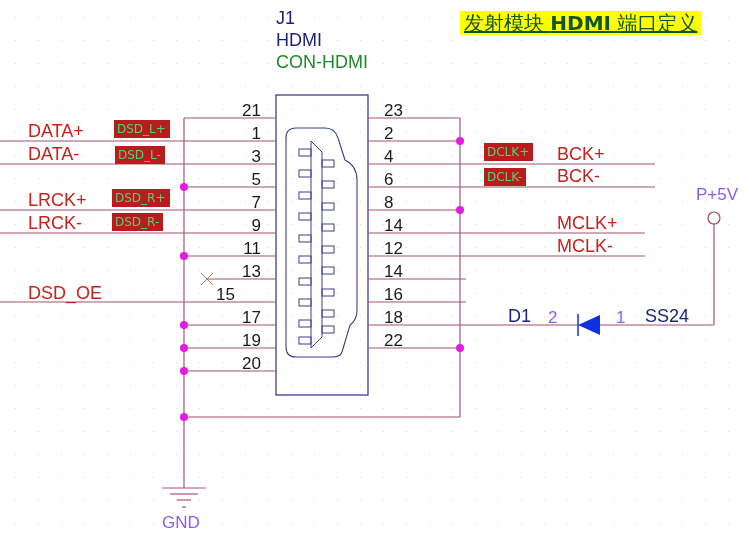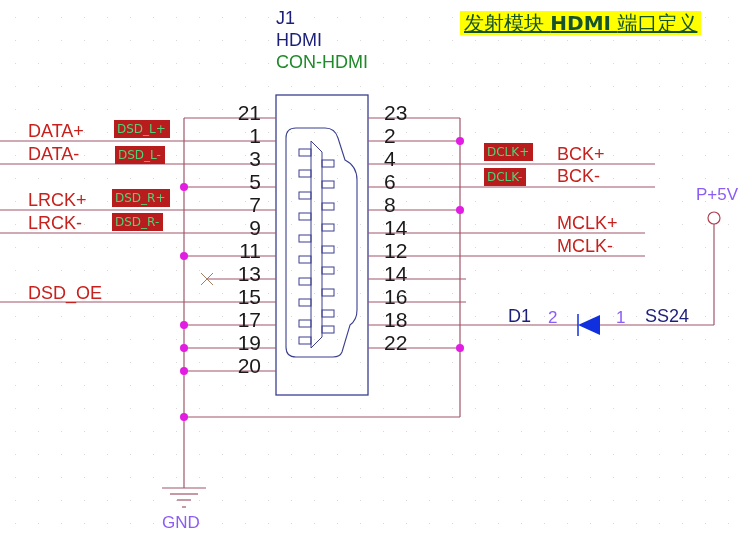--- a/index.html
+++ b/index.html
@@ -4,21 +4,21 @@
 <style>
   html, body { margin:0; padding:0; background:#ffffff; }
   body { width:750px; height:534px; position:relative; overflow:hidden;
          font-family:"Liberation Sans", sans-serif; }
   .canvas { position:absolute; left:0; top:0; width:750px; height:534px;
             background-color:#ffffff;
             background-image: radial-gradient(circle, #d8d8d8 0.7px, transparent 1px);
             background-size: 23px 23px; background-position: 4px 6px; }
   svg { position:absolute; left:0; top:0; }
   .lbl { position:absolute; white-space:nowrap; line-height:1; }
-  .pin { font-size:21px; color:#1a1a1a; }
+  .pin { font-size:17px; color:#1a1a1a; }
   .net { font-size:18px; color:#c8201c; }
   .tag { font-family:"DejaVu Sans", sans-serif; font-size:12px; color:#4fd37a; background:#b91c1c;
          padding:3px 4px 3px 3px; }
   .ref { font-size:18px; color:#1c1f7a;text-align:center; }
   .part { font-size:18px; color:#1f8a2a; }
   .title { font-size:20px; color:#14532d; background:#ffff00; padding:2px 4px; font-family:"DejaVu Serif", serif;text-decoration:underline; }
   .title b { font-family:"DejaVu Sans", sans-serif; font-weight:bold; }
   .blk { font-size:17px; color:#8b5cf6; }
 </style>
 </head>
@@ -128,21 +128,21 @@
 <div class="lbl part" style="left:276px;top:53px;">CON-HDMI</div>
 
 <div class="lbl pin" style="right:489px;top:102px;">21</div>
 <div class="lbl pin" style="right:489px;top:125px;">1</div>
 <div class="lbl pin" style="right:489px;top:148px;">3</div>
 <div class="lbl pin" style="right:489px;top:171px;">5</div>
 <div class="lbl pin" style="right:489px;top:194px;">7</div>
 <div class="lbl pin" style="right:489px;top:217px;">9</div>
 <div class="lbl pin" style="right:489px;top:240px;">11</div>
 <div class="lbl pin" style="right:489px;top:263px;">13</div>
-<div class="lbl pin" style="right:489px;top:286px;">15</div>
+<div class="lbl pin" style="right:515px;top:286px;">15</div>
 <div class="lbl pin" style="right:489px;top:309px;">17</div>
 <div class="lbl pin" style="right:489px;top:332px;">19</div>
 <div class="lbl pin" style="right:489px;top:355px;">20</div>
 
 <div class="lbl pin" style="left:384px;top:102px;">23</div>
 <div class="lbl pin" style="left:384px;top:125px;">2</div>
 <div class="lbl pin" style="left:384px;top:148px;">4</div>
 <div class="lbl pin" style="left:384px;top:171px;">6</div>
 <div class="lbl pin" style="left:384px;top:194px;">8</div>
 <div class="lbl pin" style="left:384px;top:217px;">14</div>

